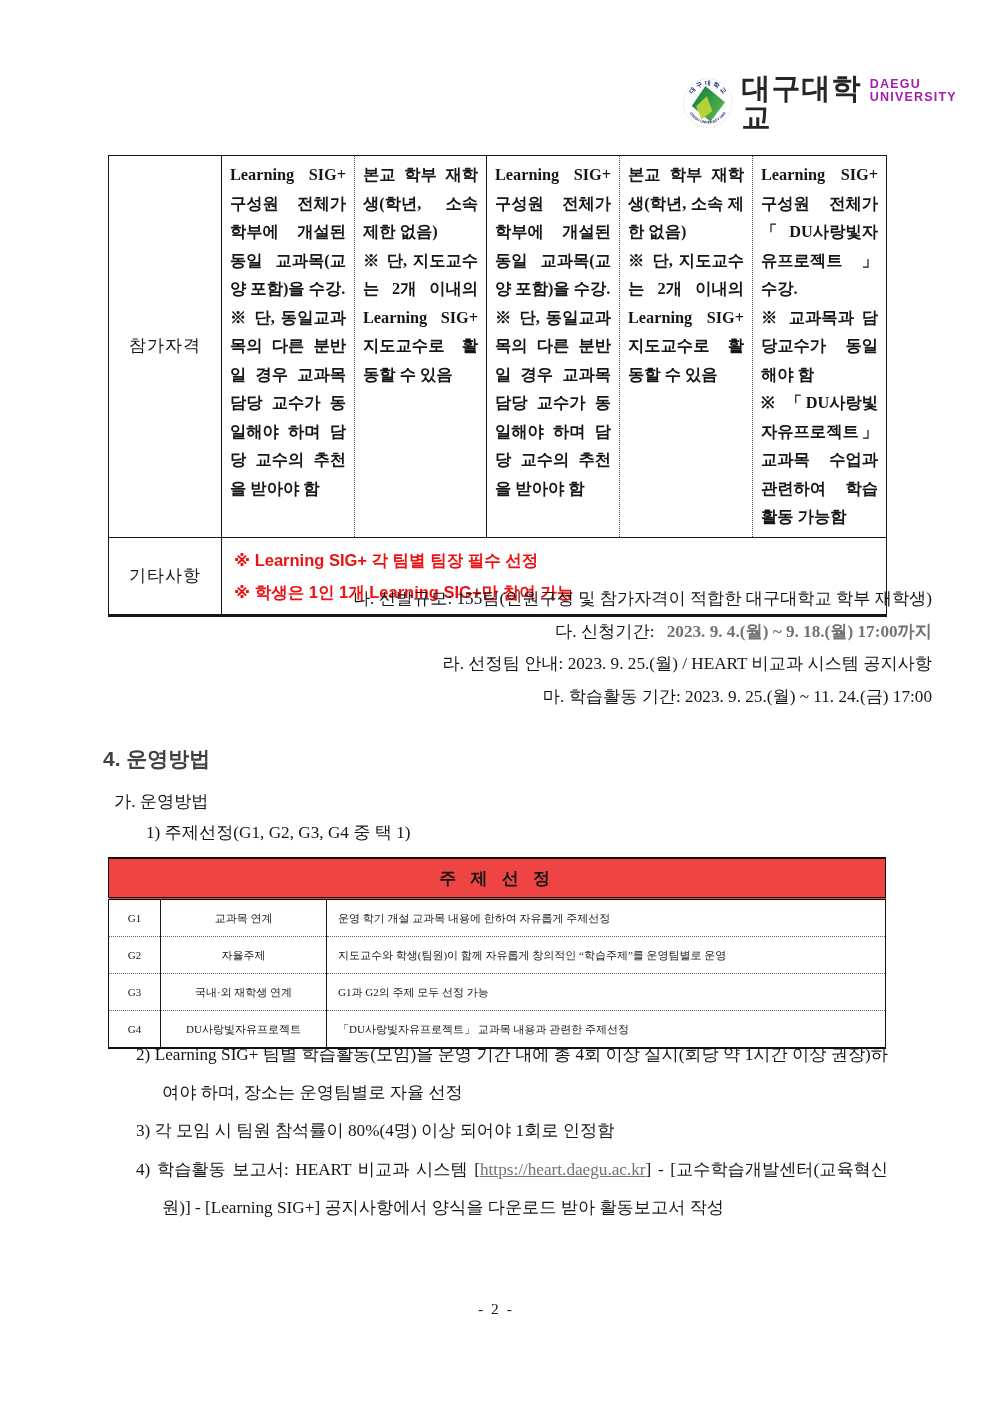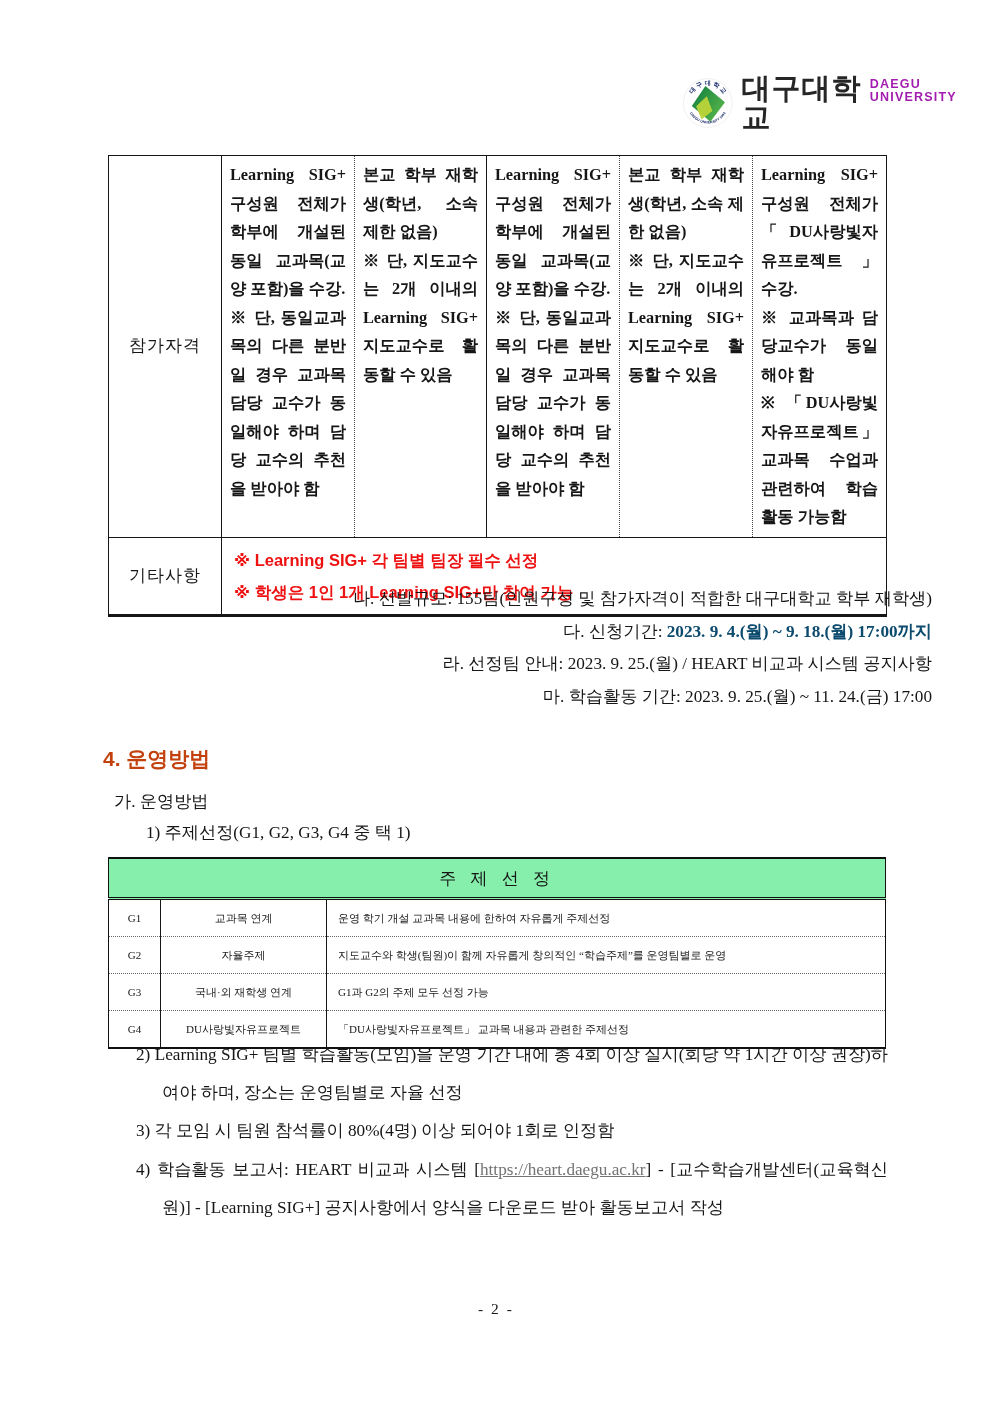--- a/index.html
+++ b/index.html
@@ -18,29 +18,29 @@
   .qual{position:absolute;left:108px;top:155px;width:778px;border:1.6px solid #161616;border-bottom-width:3px;}
   .qual td{vertical-align:top;font-size:16.3px;line-height:1.75;padding:5px 8px;text-align:justify;border-left:1px solid #161616;word-break:normal;}
   .qual td.hdr{vertical-align:middle;text-align:center;font-size:17px;padding:0;border-left:none;letter-spacing:1px;}
   .qual td.dot{border-left:1px dotted #4a4a4a;}
   .qual tr.notes-row td{border-top:1px solid #161616;}
   .qual .notes{vertical-align:middle;text-align:left;font-family:"Liberation Sans","DejaVu Sans",sans-serif;font-weight:bold;color:#ee1111;font-size:16.5px;line-height:1.95;padding:6px 6px 6px 12px;}
   .qual .cellp{margin:0;font-weight:bold;}
   
   .sched{position:absolute;left:132px;top:588px;width:800px;font-size:17.2px;}
   .sched div{margin-bottom:11px;line-height:1.25;text-align:right;}
-  .red{color:#0c4a6e;font-weight:bold;}
+  .red{color:#737373;font-weight:bold;margin-left:8px;}
   
-  .sec-title{position:absolute;left:103px;top:745px;font-family:"Liberation Sans","DejaVu Sans",sans-serif;font-weight:bold;font-size:21px;color:#c2410c;}
+  .sec-title{position:absolute;left:103px;top:745px;font-family:"Liberation Sans","DejaVu Sans",sans-serif;font-weight:bold;font-size:21px;color:#404040;}
   .sub-a{position:absolute;left:114px;top:789px;font-size:17.2px;}
   .sub-1{position:absolute;left:146px;top:820px;font-size:17.2px;}
   
   .topic{position:absolute;left:108px;top:857px;width:778px;border:1.5px solid #111;border-top-width:2px;border-bottom-width:2.5px;}
   .topic td{font-size:11px;padding:4px 6px;border-left:1px solid #161616;}
-  .topic .thead td{background:#86efac;text-align:center;font-weight:normal;font-size:17px;letter-spacing:5px;border-left:none;border-bottom:3px double #111;height:30px;vertical-align:middle;}
+  .topic .thead td{background:#ef4444;text-align:center;font-weight:bold;font-size:17px;letter-spacing:5px;border-left:none;border-bottom:3px double #111;height:30px;vertical-align:middle;}
   .topic .code{text-align:center;border-left:none;width:52px;}
   .topic .cat{text-align:center;width:166px;}
   .topic .desc{text-align:left;padding-left:11px;}
   .topic tr.sep td{border-top:1px dotted #666;}
   .topic tbody td{height:28px;vertical-align:middle;}
   
   .items{position:absolute;left:136px;top:1036px;width:752px;font-size:17.2px;}
   .items .it{padding-left:26px;text-indent:-26px;text-align:justify;line-height:2.22;margin:0;}
   .link{color:#737373;text-decoration:underline;}
   

